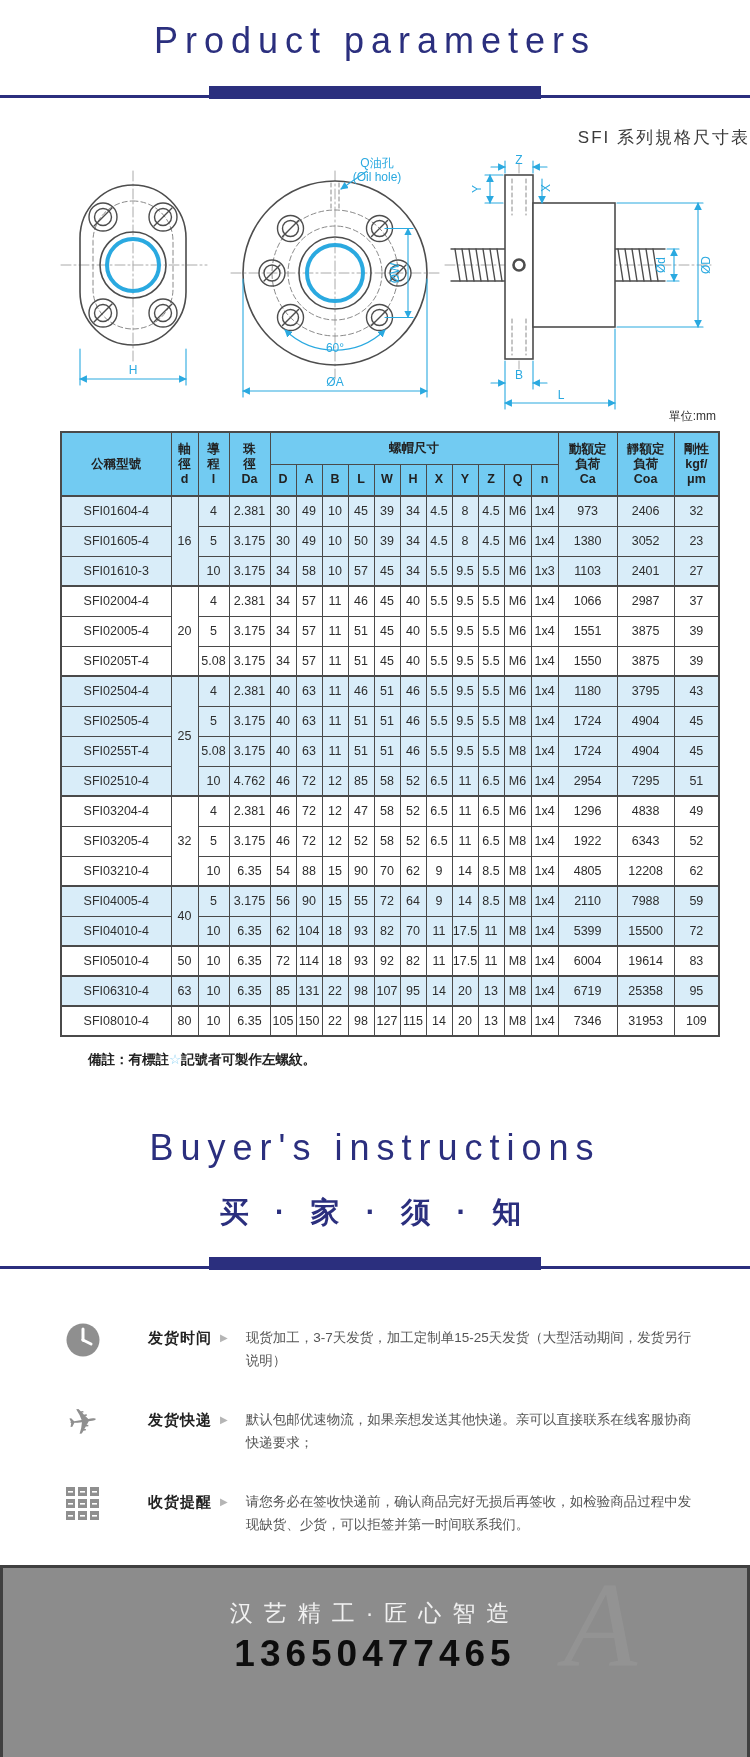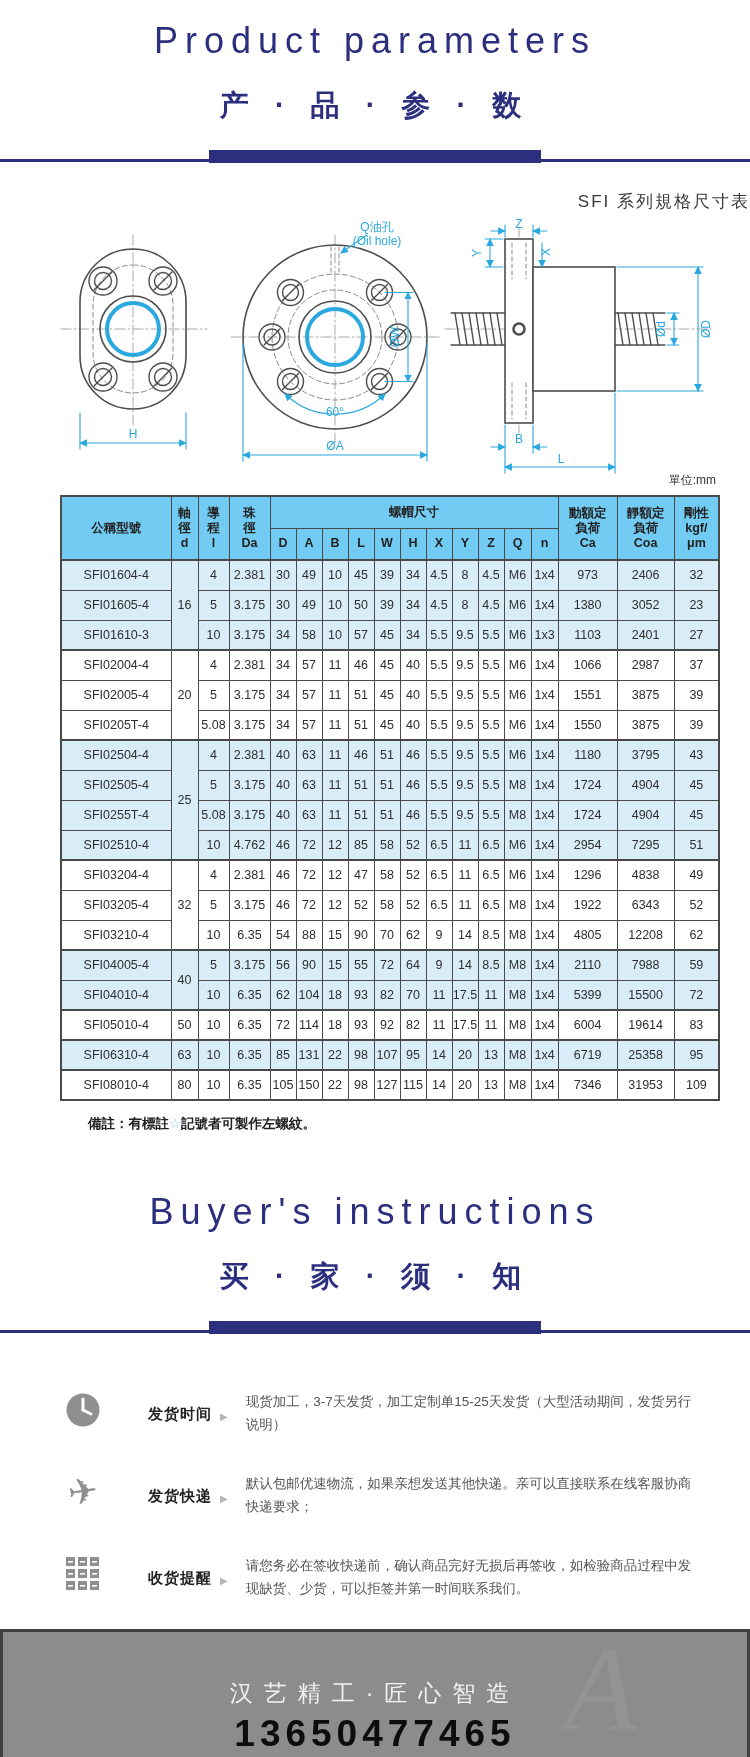--- a/index.html
+++ b/index.html
@@ -49,49 +49,48 @@
   .spec tbody tr.group-start td { border-top-width:2px; }
   .spec { border:2px solid #4a4a4a; }
   .spec thead tr:last-child th { border-bottom-width:2px; }
   td.model { position:relative; }
   .table-note { margin:14px 0 0 88px; font-size:13.5px; font-weight:bold; color:#222; }
   .table-note .note-star { color:#8ed2f3; }
   
   .buyer { margin-top:38px; }
   
   .services { margin-top:48px; padding:0 48px 0 62px; }
-  .service-row { display:flex; align-items:center; margin-bottom:28px; }
+  .service-row { display:flex; align-items:flex-start; margin-bottom:28px; }
   .service-icon { width:42px; height:42px; flex:0 0 42px; display:flex;
                   align-items:center; justify-content:center; color:#8f8f8f; }
   .plane-glyph { font-family:"DejaVu Sans",sans-serif; font-size:36px; color:#8f8f8f;
                  transform:rotate(-8deg); line-height:1; }
   .service-label { font-size:15px; font-weight:bold; color:#222; letter-spacing:1px;
                    margin:10px 6px 0 44px; white-space:nowrap; }
   .service-arrow { color:#b5b5b5; font-size:10px; margin:13px 18px 0 2px; }
   .service-text { font-size:13.5px; color:#555; line-height:1.7; margin-top:8px; flex:1; }
   
   .footer {
     position:relative; margin-top:16px; height:197px; background:#8c8c8c;
     border:3px solid #404040; border-bottom:none; overflow:hidden; text-align:center;
   }
-  .footer-brand { padding-top:46px; color:#f1f1f1; font-size:23px; letter-spacing:11px; }
+  .footer-brand { padding-top:30px; color:#f1f1f1; font-size:23px; letter-spacing:11px; }
   .footer-contact { margin-top:10px; color:#0d0d0d; font-size:31px; font-weight:bold; letter-spacing:3px; }
   .footer-phone { margin-top:4px; color:#0d0d0d; font-size:37px; font-weight:bold; letter-spacing:5px; }
   .footer-logo {
     position:absolute; right:110px; top:-2px;
     font-family:"Liberation Serif","DejaVu Serif",serif; font-style:italic;
     font-size:120px; color:#9a9a9a; opacity:.55; line-height:1;
   }
 </style>
 </head>
 <body>
 
 <div class="hero">
   <div class="hero-title">Product parameters</div>
-  <div class="hero-sub">产 · 品 · 参 · 数</div>
   <div class="divider">
     <div class="line"></div>
     <div class="bar"></div>
   </div>
 </div>
 
 <div class="section-title">SFI 系列規格尺寸表</div>
 
 <div class="diagram-wrap">
   <svg width="662" height="262" viewBox="0 0 662 262">

